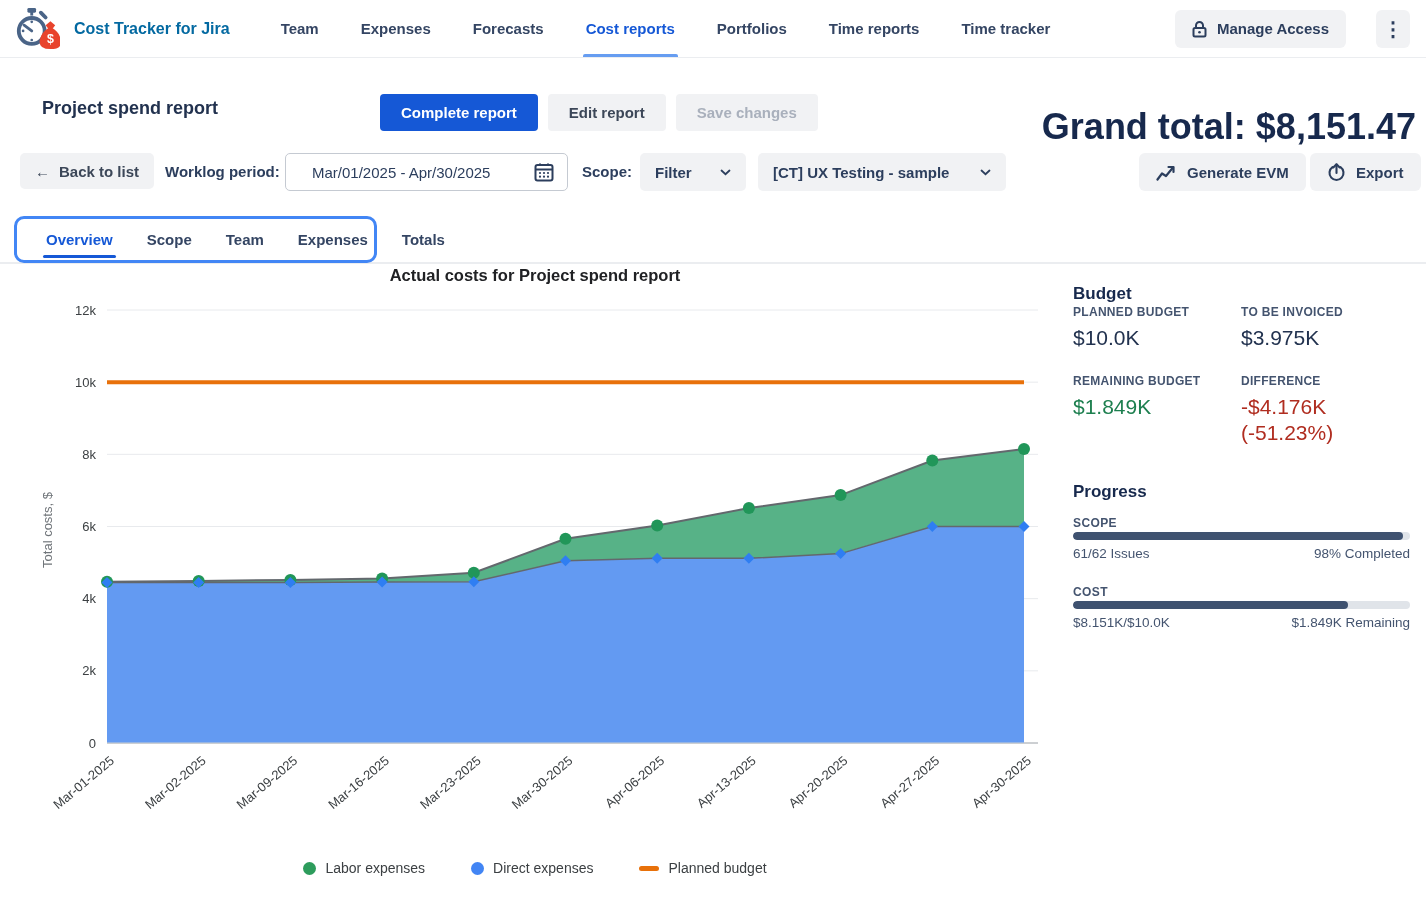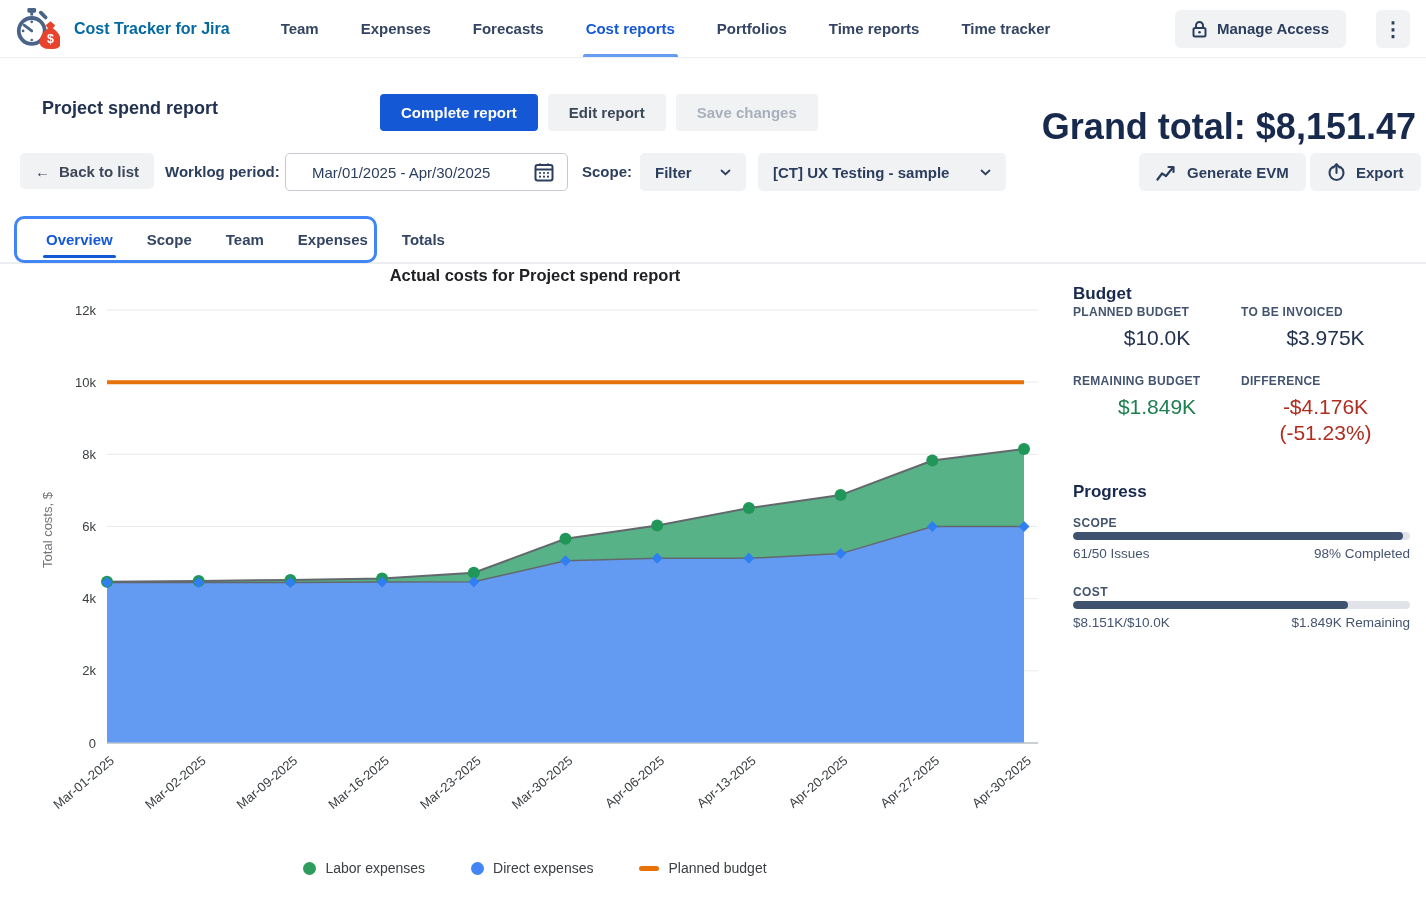--- a/index.html
+++ b/index.html
@@ -82,21 +82,21 @@
   .sw-line { width:20px; height:5px; border-radius:3px; }
   
   .side-panel { position:absolute; left:1073px; top:272px; width:337px; height:620px; }
   .side-panel > * { position:absolute; left:0; }
   .panel-h { font-size:17px; font-weight:bold; color:#17294d; }
   .budget-h { top:12px; }
   .b-cell { width:168px; }
   .b-c2 { left:168px !important; width:169px; }
   .b-r1 { top:33px; } .b-r2 { top:102px; }
   .b-label { font-size:12px; font-weight:bold; color:#44546f; letter-spacing:.3px; white-space:nowrap; }
-  .b-value { font-size:21px; color:#22324f; margin-top:7px; font-weight:500;text-align:center; }
+  .b-value { font-size:21px; color:#22324f; margin-top:7px; font-weight:500; }
   .progress-h { top:210px; }
   .p-label { font-size:12px; font-weight:bold; color:#44546f; letter-spacing:.4px; }
   .scope-lbl { top:244px; } .cost-lbl { top:313px; }
   .bar { width:337px; height:8px; border-radius:4px; background:#e0e4e9; overflow:hidden; }
   .bar-fill { height:100%; border-radius:4px; }
   .scope-bar { top:260px; } .cost-bar { top:329px; }
   .p-row { width:337px; display:flex; justify-content:space-between;
            font-size:13.5px; color:#44546f; }
   .scope-row { top:274px; } .cost-row { top:343px; }
 </style>
@@ -307,21 +307,21 @@
     <div class="b-value" style="margin-top: 2px; color: rgb(176, 45, 32);">(-51.23%)</div>
   </div>
 
   <div class="panel-h progress-h">Progress</div>
 
   <div class="p-label scope-lbl">SCOPE</div>
   <div class="bar scope-bar">
     <div class="bar-fill" style="background-color: rgb(63, 82, 112); width: 98%;"></div>
   </div>
   <div class="p-row scope-row">
-    <span>61/50 Issues</span>
+    <span>61/62 Issues</span>
     <span>98% Completed</span>
   </div>
 
   <div class="p-label cost-lbl">COST</div>
   <div class="bar cost-bar">
     <div class="bar-fill" style="background-color: rgb(63, 82, 112); width: 81.5%;"></div>
   </div>
   <div class="p-row cost-row">
     <span>$8.151K/$10.0K</span>
     <span>$1.849K Remaining</span>

